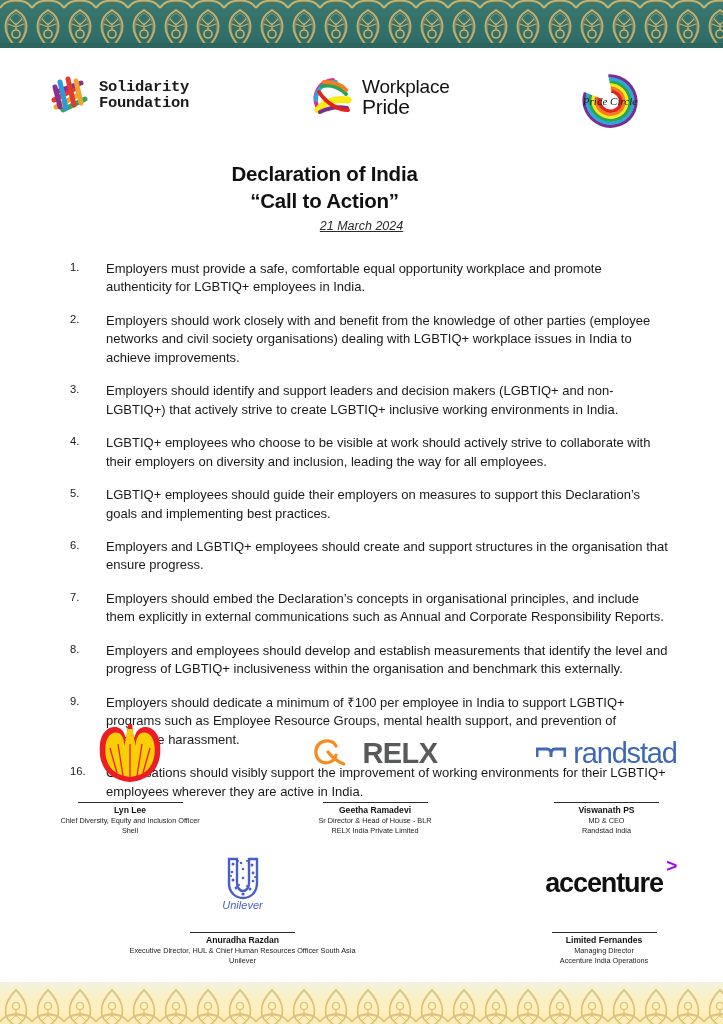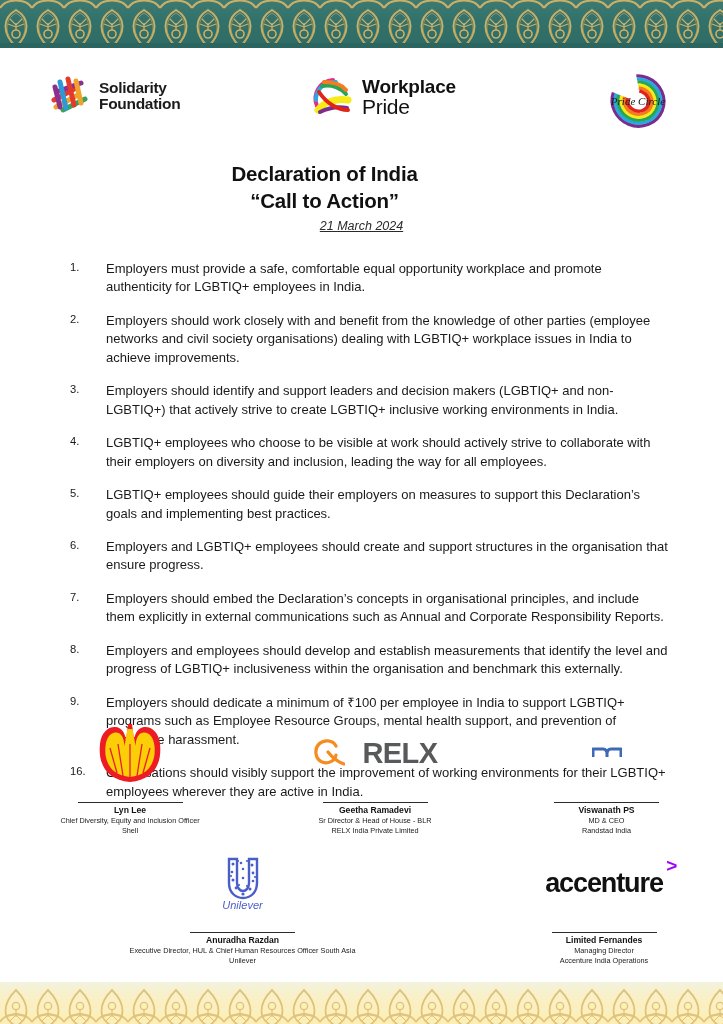--- a/index.html
+++ b/index.html
@@ -54,43 +54,43 @@
     height: 62px;
   }
   .logo-solidarity {
     position: absolute;
     left: 50px; top: 4px;
     display: flex;
     align-items: center;
     gap: 7px;
   }
   .sf-text {
-    font-family: Liberation Sans, sans-serif;
+    font-family: Liberation Mono, monospace;
     font-weight: bold;
     font-size: 15.5px;
     line-height: 1.02;
     letter-spacing: -0.3px;
     color: #1b1b1b;
   }
   .logo-wp {
     position: absolute;
     left: 308px; top: 2px;
     display: flex;
     align-items: center;
     gap: 8px;
   }
   .wp-text {
     line-height: 1.0;
     color: #111111;
   }
-  .wp-top { font-size: 19px; font-weight: bold; letter-spacing: -0.2px; }
+  .wp-top { font-size: 19px; font-weight: normal; letter-spacing: -0.2px; }
   .wp-bot { font-size: 21px; font-weight: normal; letter-spacing: -0.3px; }
   .logo-pride-circle {
     position: absolute;
-    left: 604px; top: 0px;
+    left: 576px; top: 0px;
   }
 
   
   .doc-title {
     position: absolute;
     top: 160px; left: 0;
     width: 649px;
     text-align: center;
     font-size: 20.5px;
     font-weight: bold;
@@ -409,20 +409,21 @@
     <div class="sig-org">RELX India Private Limited</div>
   </div>
 
   <div class="sig-cell" style="width:233px;">
     <div class="sig-logo">
       <span class="wordmark-randstad">
         <svg width="30" height="20" viewBox="0 0 30 20" xmlns="http://www.w3.org/2000/svg">
           <path d="M1 14 L1 6 L11 6 C 14 6, 15 8, 15 11 L15 14
                    M15 11 C 15 8, 16 6, 19 6 L29 6 L29 14" fill="none" stroke="#3e69b5" stroke-width="3" stroke-linejoin="round"></path>
         </svg>
+        <span>randstad</span>
       </span>
     </div>
     <div class="sig-line"></div>
     <div class="sig-name">Viswanath PS</div>
     <div class="sig-role">MD &amp; CEO</div>
     <div class="sig-org">Randstad India</div>
   </div>
 </div>
 
 <div class="sig-row sig-row-2">

